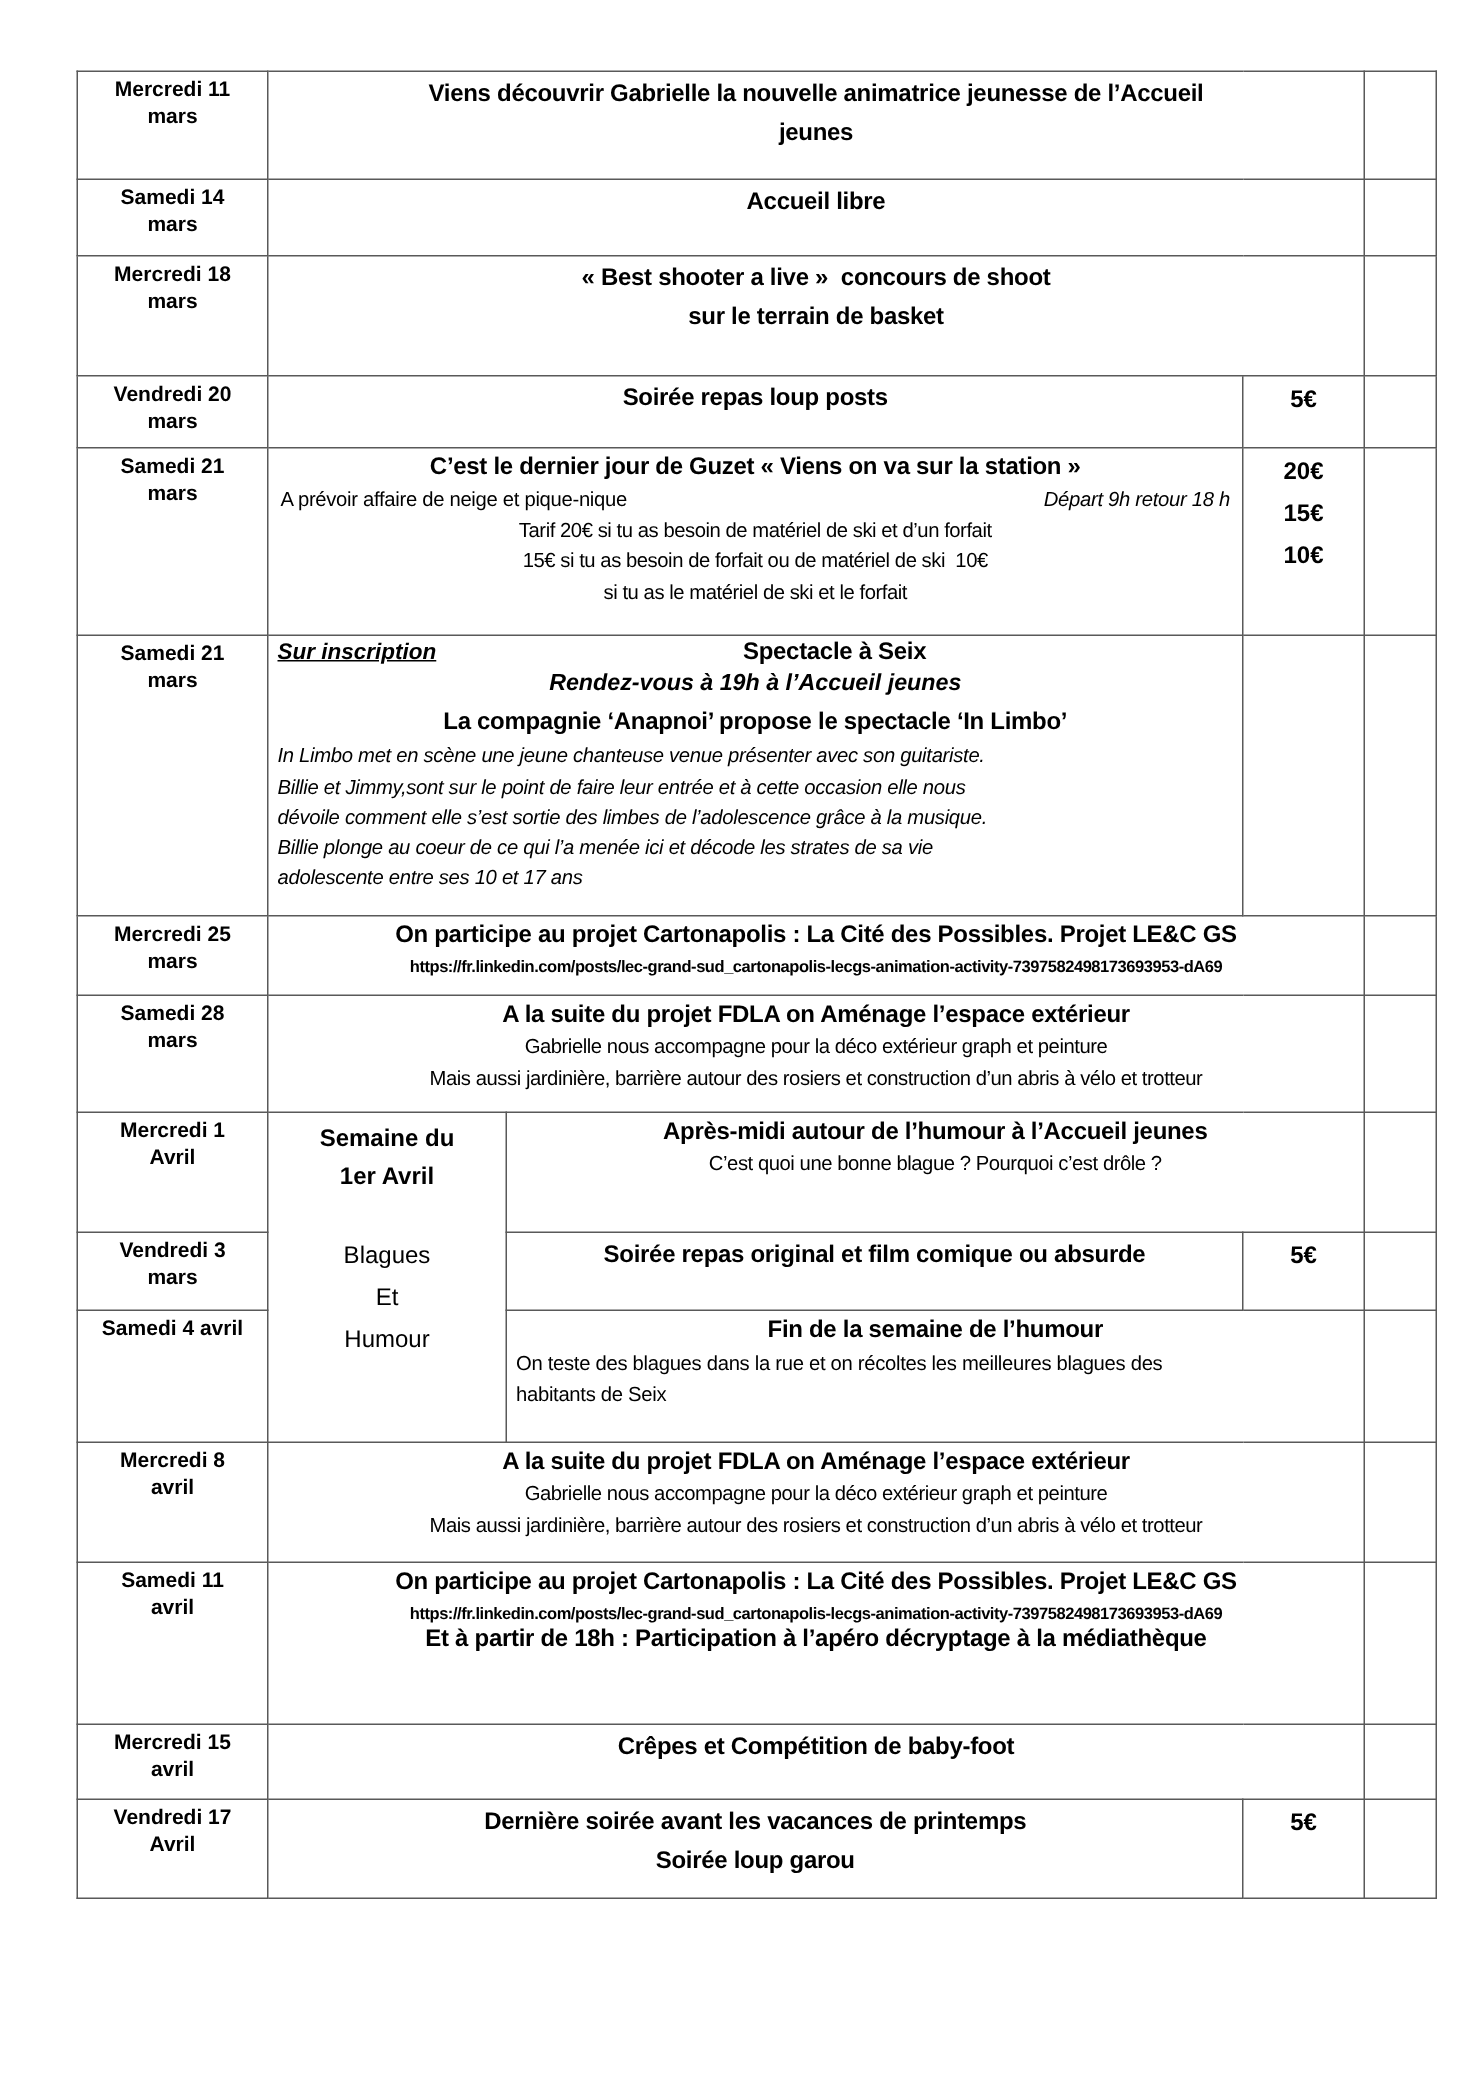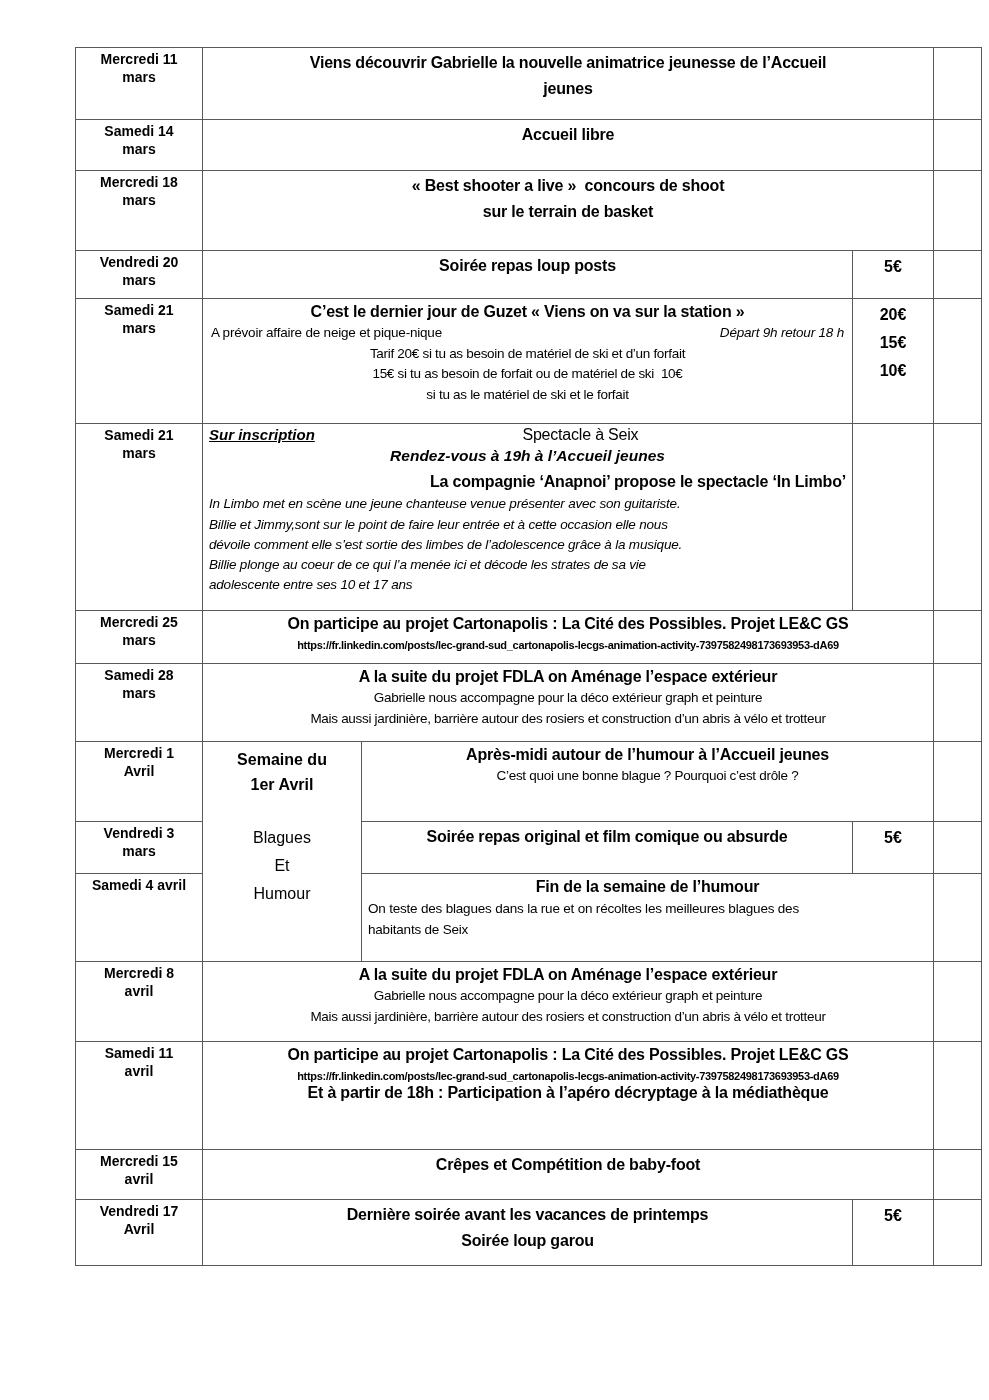--- a/index.html
+++ b/index.html
@@ -1,33 +1,33 @@
 <!DOCTYPE html>
 <html><head>
 <meta charset="utf-8">
 <style>
   html,body{margin:0;padding:0;background:#ffffff;}
   body{width:989px;height:1400px;position:relative;font-family:"Liberation Sans","DejaVu Sans",sans-serif;color:#000;}
-  .sheet{position:absolute;left:75px;top:47px;}
+  .sheet{position:absolute;left:51px;top:47px;}
   table.sched{border-collapse:collapse;table-layout:fixed;width:906px;}
   table.sched td{border:1.5px solid #595959;vertical-align:top;padding:2px 6px;overflow:hidden;}
   td.datec{padding-top:3px;}
   td.vmid{vertical-align:middle;}
   .date{font-weight:bold;font-size:14px;line-height:1.3;text-align:center;white-space:pre-line;}
   .title{font-weight:bold;font-size:16px;line-height:1.65;text-align:center;white-space:pre-line;letter-spacing:-0.2px;}
   .title.tight{line-height:1.35;}
   .sub{font-size:13.5px;line-height:1.55;text-align:center;white-space:pre-line;letter-spacing:-0.3px;}
   .sub-left{font-size:13.5px;line-height:1.6;text-align:left;white-space:pre-line;letter-spacing:-0.2px;}
   .note-row{display:flex;justify-content:space-between;align-items:baseline;font-size:13.5px;line-height:1.55;padding:0 2px;letter-spacing:-0.2px;}
   .note-right{font-style:italic;}
   .insc-row{display:flex;align-items:baseline;}
   .insc-label{font-weight:bold;font-style:italic;text-decoration:underline;font-size:15px;white-space:nowrap;}
-  .insc-title{flex:1;text-align:center;font-weight:normal;font-size:16px;letter-spacing:-0.2px;}
+  .insc-title{flex:1;text-align:center;font-weight:bold;font-size:16px;letter-spacing:-0.2px;}
   .subtitle-ital{font-weight:bold;font-style:italic;font-size:15.5px;line-height:1.6;text-align:center;}
-  .company{font-weight:bold;font-size:16px;line-height:1.6;text-align:right;letter-spacing:-0.2px;}
+  .company{font-weight:bold;font-size:16px;line-height:1.6;text-align:center;letter-spacing:-0.2px;}
   .ital-p{font-style:italic;font-size:13.5px;line-height:1.5;text-align:left;white-space:pre-line;letter-spacing:-0.2px;}
   .link{font-weight:bold;font-size:11px;line-height:1.5;text-align:center;letter-spacing:-0.3px;white-space:nowrap;}
   .price{font-weight:bold;font-size:16px;line-height:1.75;text-align:center;white-space:pre-line;}
   td.pricec{padding-top:4px;}
   .weekcell{font-weight:bold;}
   .week-top{font-weight:bold;font-size:16px;line-height:1.55;text-align:center;white-space:pre-line;margin-top:4px;}
   .week-bottom{font-weight:normal;font-size:16px;line-height:1.75;text-align:center;white-space:pre-line;margin-top:26px;}
   .footer-line{font-weight:bold;font-size:16px;text-align:center;letter-spacing:-0.2px;}
   .mt2{margin-top:2px;}
 </style>

